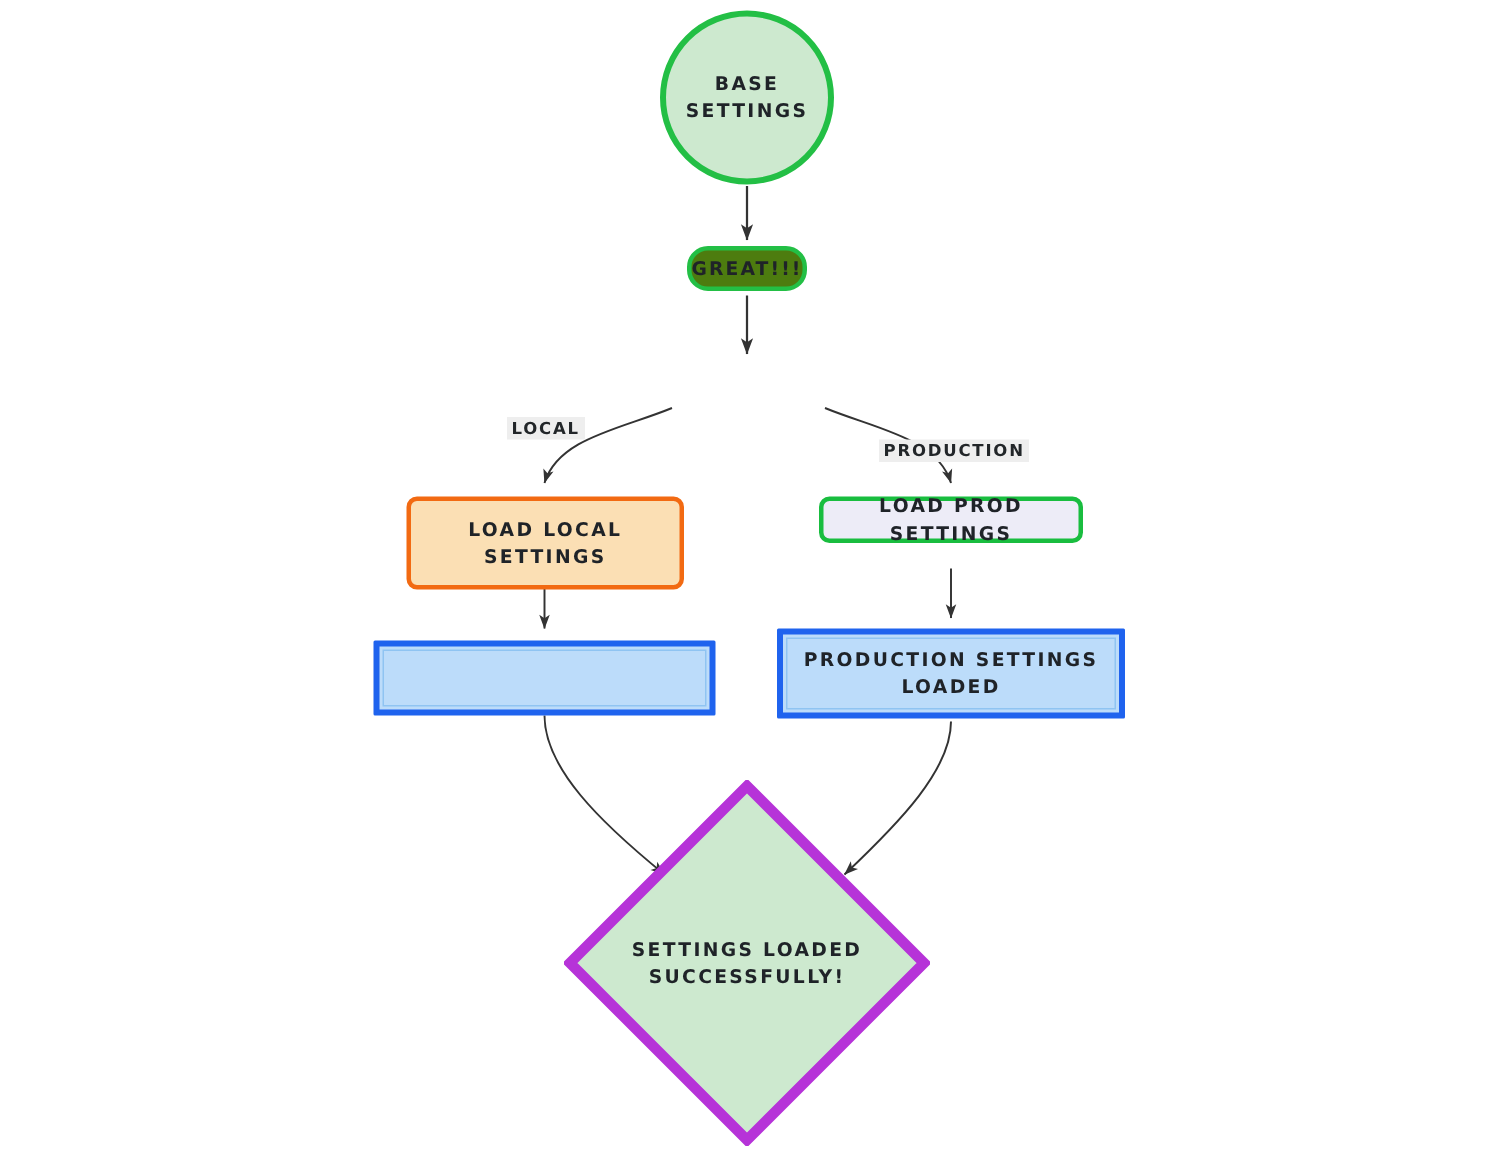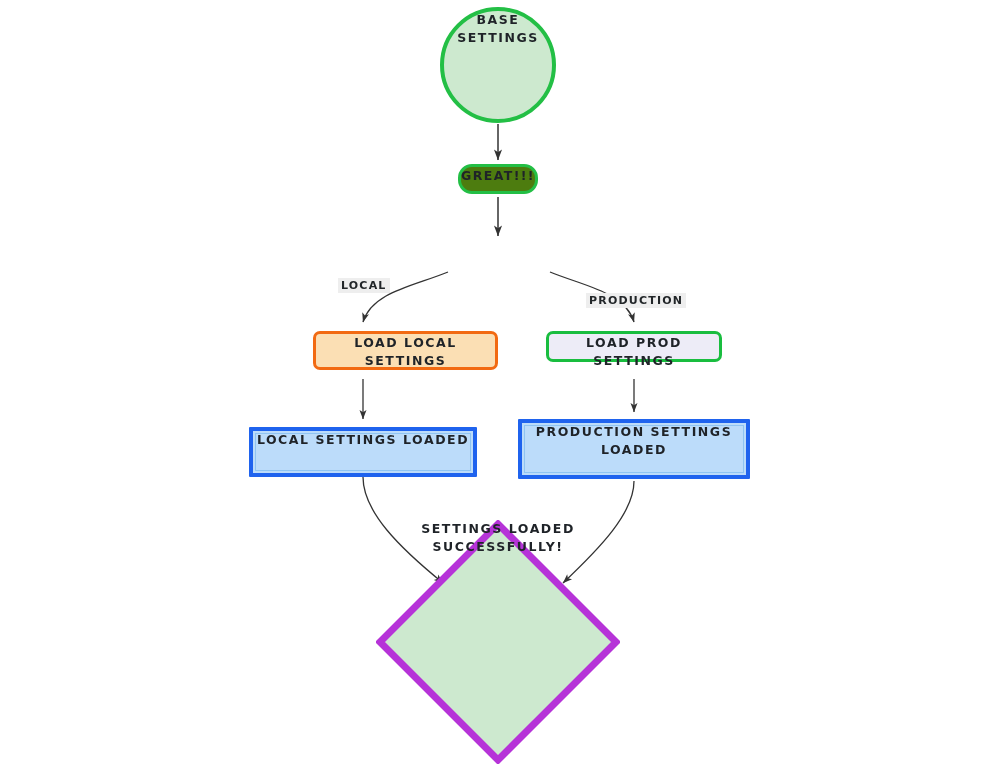--- a/index.html
+++ b/index.html
@@ -24,21 +24,21 @@
     position: absolute;
     left: 0;
     top: 0;
     width: 1000px;
     height: 768px;
   }
   .node {
     position: absolute;
     box-sizing: border-box;
     display: flex;
-    align-items: flex-start;
+    align-items: center;
     justify-content: center;
     text-align: center;
   }
   .node-label {
     font-size: 12.5px;
     font-weight: bold;
     letter-spacing: 1.55px;
     color: #1f2328;
     text-transform: uppercase;
     line-height: 1.45;
@@ -183,31 +183,30 @@
 
   <div class="node n-stadium" style="left:458px; top:164px; width:80px; height:30px;">
     <span class="node-label" style="letter-spacing:1.4px;">Great!!!</span>
   </div>
 
 
   <div class="edge-label" style="left:338px; top:278px;">Local</div>
 
   <div class="edge-label" style="left:586px; top:293px;text-align:center;">Production</div>
 
-  <div class="node n-rect-orange" style="left:271px; top:331px; width:185px; height:39px;margin-left:42px;">
+  <div class="node n-rect-orange" style="left:271px; top:331px; width:185px; height:62px;">
     <span class="node-label">Load local settings</span>
   </div>
 
   <div class="node n-rect-green" style="left:546px; top:331px; width:176px; height:31px;">
     <span class="node-label">Load prod settings</span>
   </div>
 
   <div class="node n-rect-blue" style="left:249px; top:427px; width:228px; height:50px;">
     <span class="inner-stroke"></span>
-    <span class="node-label">Local settings loaded</span>
   </div>
 
   <div class="node n-rect-blue" style="left:518px; top:419px; width:232px; height:60px;">
     <span class="inner-stroke"></span>
     <span class="node-label">Production settings
 loaded</span>
   </div>
 
   <div class="node n-diamond" style="left:376px; top:520px; width:244px; height:244px;">
     <svg class="dia-svg" width="244" height="244" viewBox="0 0 244 244">

